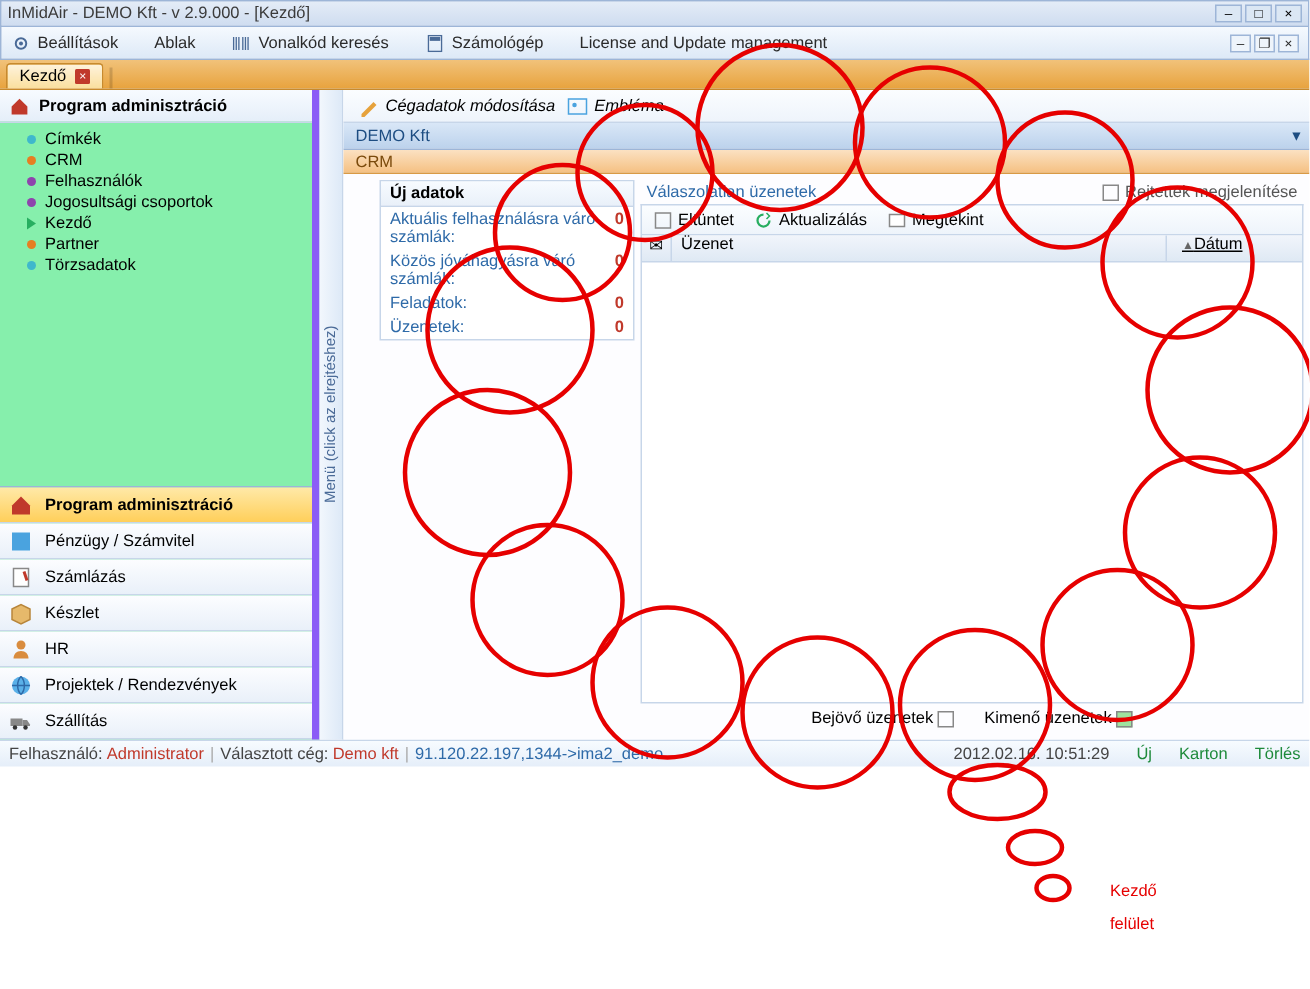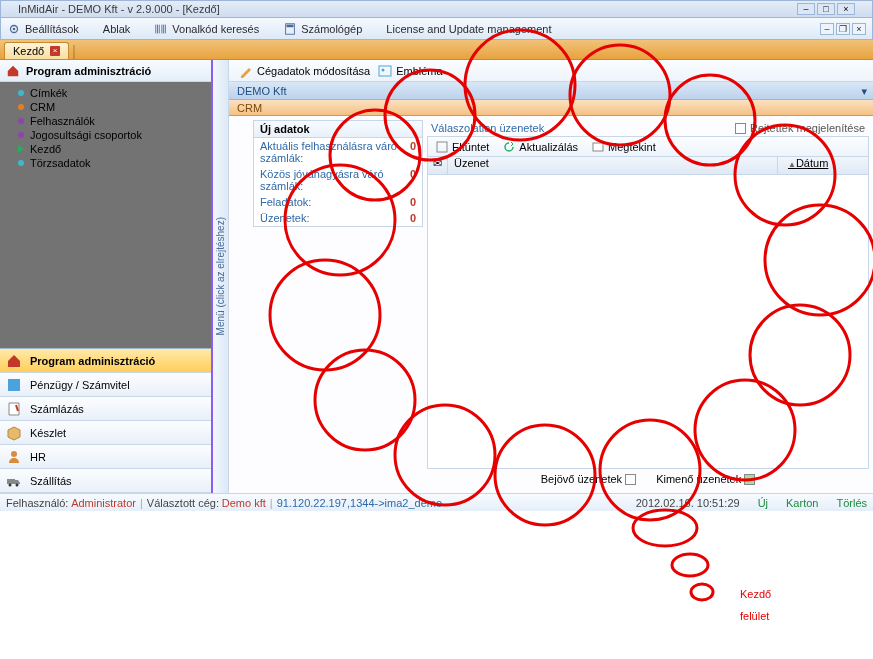--- a/index.html
+++ b/index.html
@@ -1,19 +1,19 @@
 <!DOCTYPE html>
 <html><head>
 <meta charset="utf-8">
 <style>
   * { box-sizing: border-box; margin: 0; padding: 0; font-family: "Segoe UI", Tahoma, Arial, sans-serif; font-size: 11px; }
   body { background: #ffffff; width: 873px; height: 659px; overflow: hidden; position: relative; }
 
   
-  .titlebar { height: 18px; background: linear-gradient(#e4ecf7,#cfddf0); display:flex; align-items:center; padding:0 17px; border:1px solid #9db5d7; }
+  .titlebar { height: 18px; background: linear-gradient(#e4ecf7,#cfddf0); display:flex; align-items:center; padding:0 4px; border:1px solid #9db5d7; }
   .titlebar span { color:#3b3b3b; }
   .titlebar-controls { margin-left:auto; display:flex; gap:2px; }
   .titlebar-controls div { width:18px; height:12px; background:#dbe7f4; border:1px solid #9db5d7; text-align:center; line-height:10px; font-size:9px; cursor:default;}
 
   
   .menubar { height:22px; background:linear-gradient(#f5f9fe,#dde9f7); border:1px solid #9db5d7; border-top:none; display:flex; align-items:center; gap:24px; padding:0 6px; color:#2a2a2a;justify-content:space-between;}
   .menubar .mi { display:flex; align-items:center; gap:4px; cursor:default;}
   .menubar .ic { width:14px; height:14px; display:inline-block; }
   .mdi-controls { margin-left:auto; display:flex; gap:2px;}
   .mdi-controls div{ width:14px;height:12px;border:1px solid #9db5d7;background:#eef4fb;text-align:center;line-height:10px;font-size:9px;}
@@ -21,21 +21,21 @@
   
   .tabstrip { height:20px; background:linear-gradient(#f1c27a,#e8a33e); border-bottom:1px solid #c78a2e; display:flex; align-items:flex-end; padding-left:4px;}
   .tab { background:linear-gradient(#fef3dc,#fadf9e); border:1px solid #c78a2e; border-bottom:none; border-radius:3px 3px 0 0; padding:2px 8px; display:flex; align-items:center; gap:6px; font-size:10px;}
   .tab .close{ width:10px;height:10px;background:#c0392b;color:#fff;font-size:8px;line-height:10px;text-align:center;border-radius:1px;}
   .tabdiv{ width:2px; height:14px; margin:0 4px; background:rgba(0,0,0,.15);}
 
   
   .bodygrid { display:flex; height:433px; }
 
   
-  .leftpane { width:213px; border-right:2px solid #8b5cf6; display:flex; flex-direction:column; background:#737373;}
+  .leftpane { width:213px; border-right:5px solid #8b5cf6; display:flex; flex-direction:column; background:#86efac;}
   .lp-head { height:22px; background:linear-gradient(#f7fbff,#e5eef9); border-bottom:1px solid #c7d6e9; font-weight:bold; display:flex; align-items:center; gap:6px; padding-left:6px;}
   .lp-head svg{width:14px;height:14px}
   .lp-tree { padding:4px 4px 0 18px; flex:0 0 auto;}
   .lp-tree div{ display:flex; align-items:center; gap:6px; padding:1px 0; cursor:default;}
   .bullet{width:6px;height:6px;border-radius:50%;}
   .cyan{background:#3fb8cc} .orange{background:#e67e22} .purple{background:#8e44ad}
   .green-arrow{width:0;height:0;border-top:4px solid transparent;border-bottom:4px solid transparent;border-left:6px solid #27ae60;}
 
   .lp-spacer{flex:1}
 
@@ -43,21 +43,21 @@
   .nav-item{ height:24px; border-bottom:1px solid #c7d6e9; background:linear-gradient(#fcfdff,#e9f0f9); display:flex; align-items:center; gap:8px; padding-left:6px; cursor:default;}
   .nav-item.selected{ background:linear-gradient(#ffe9a8,#ffcf5a); font-weight:bold;}
   .nav-item .ni-ic{width:16px;height:16px;display:flex;align-items:center;justify-content:center;}
 
   
   .vstrip{ width:16px; background:linear-gradient(90deg,#f2f7fd,#dde9f7); border-right:1px solid #c7d6e9; display:flex; align-items:center; justify-content:center;}
   .vstrip span{ writing-mode:vertical-rl; transform:rotate(180deg); color:#4a6a97; font-size:10px;}
 
   
   .rightpane{ flex:1; display:flex; flex-direction:column; background:#fdfdff;}
-  .toolbar2{ height:22px; border-bottom:1px solid #c7d6e9; background:linear-gradient(#fbfdff,#eef4fb); display:flex; align-items:center; gap:8px; padding-left:10px;}
+  .toolbar2{ height:22px; border-bottom:1px solid #c7d6e9; background:linear-gradient(#fbfdff,#eef4fb); display:flex; align-items:center; gap:8px; padding-left:10px;font-style:italic;}
   .toolbar2 .tb{display:flex;align-items:center;gap:4px;}
   .blueband{ height:18px; background:linear-gradient(#d9e7f7,#bcd2ec); border-bottom:1px solid #9db5d7; padding-left:8px; color:#1d4d82; line-height:18px; font-size:10px; display:flex;}
   .blueband .dd{margin-left:auto;margin-right:6px;color:#1d4d82;}
   .orangeband{ height:16px; background:linear-gradient(#fbe1c2,#f5c183); border-bottom:1px solid #d99a45; padding-left:8px; font-size:10px; color:#7a4a0c; line-height:16px;}
 
   .content{ flex:1; display:flex; padding:4px; gap:4px;}
   .leftcol{ width:170px;margin-left:20px;}
   .panel{ border:1px solid #c7d6e9; background:#fff;}
   .panel .ph{ background:linear-gradient(#f7fbff,#e9f0f9); border-bottom:1px solid #c7d6e9; padding:2px 6px; font-weight:bold;}
   .panel .row{ display:flex; padding:2px 6px; color:#2e6aa8;}
@@ -171,20 +171,24 @@
         </div>
       <div>
           <span class="bullet purple"></span>
           <span>Jogosultsági csoportok</span>
         </div>
       <div>
           <span class="green-arrow"></span>
           <span>Kezdő</span>
         </div>
       <div>
+          <span class="bullet orange"></span>
+          <span>Partner</span>
+        </div>
+      <div>
           <span class="bullet cyan"></span>
           <span>Törzsadatok</span>
         </div>
     </div>
     <div class="lp-spacer"></div>
     <div class="nav-stack">
       <div class="nav-item selected">
           <span class="ni-ic">
             <svg viewBox="0 0 16 16">
               <path d="M2 8 8 2l6 6v6H2z" fill="#c0392b"></path>
@@ -218,20 +222,29 @@
           <span>Készlet</span>
         </div>
       <div class="nav-item">
           <span class="ni-ic">
             <svg viewBox="0 0 16 16">
               <circle cx="8" cy="5" r="3" fill="#d98c3e"></circle>
               <path d="M3 14c0-3 2-5 5-5s5 2 5 5" fill="#d98c3e"></path>
             </svg>
           </span>
           <span>HR</span>
+        </div>
+      <div class="nav-item">
+          <span class="ni-ic">
+            <svg viewBox="0 0 16 16">
+              <circle cx="8" cy="8" r="6" fill="#5ab0e8"></circle>
+              <path d="M2 8h12M8 2c3 3 3 9 0 12M8 2c-3 3-3 9 0 12" fill="none" stroke="#2e6aa8"></path>
+            </svg>
+          </span>
+          <span>Projektek / Rendezvények</span>
         </div>
       <div class="nav-item">
           <span class="ni-ic">
             <svg viewBox="0 0 16 16">
               <rect x="1" y="6" width="8" height="5" fill="#888"></rect>
               <path d="M9 7h3l2 3v1H9z" fill="#888"></path>
               <circle cx="4" cy="12" r="1.5" fill="#333"></circle>
               <circle cx="11" cy="12" r="1.5" fill="#333"></circle>
             </svg>
           </span>

